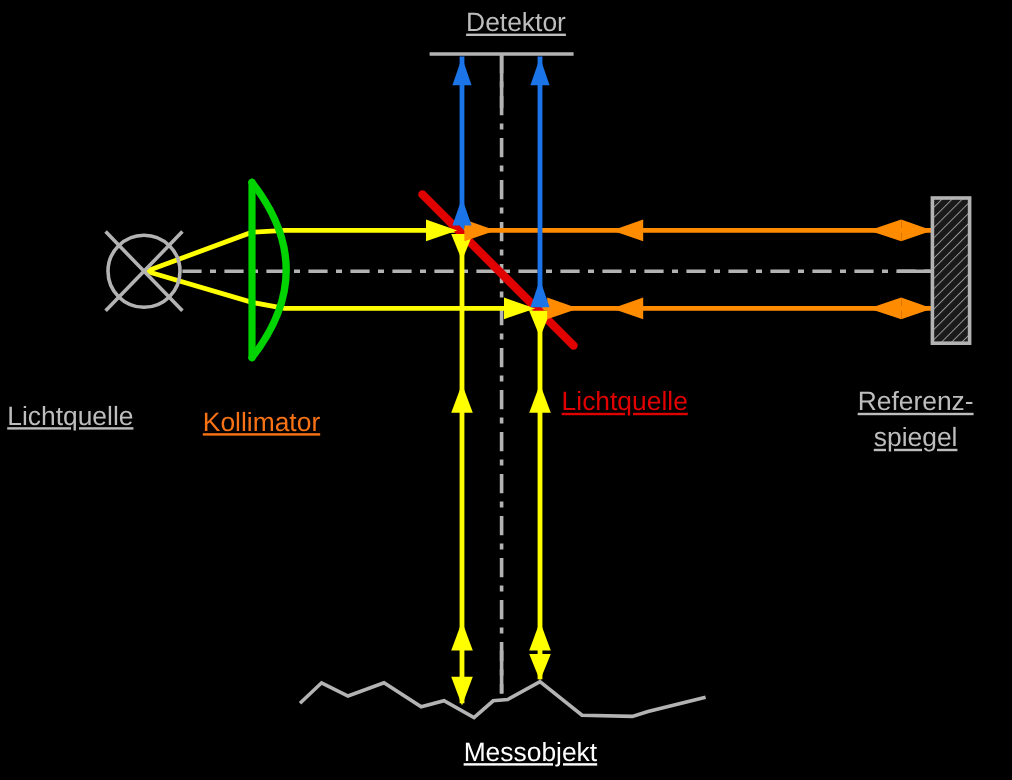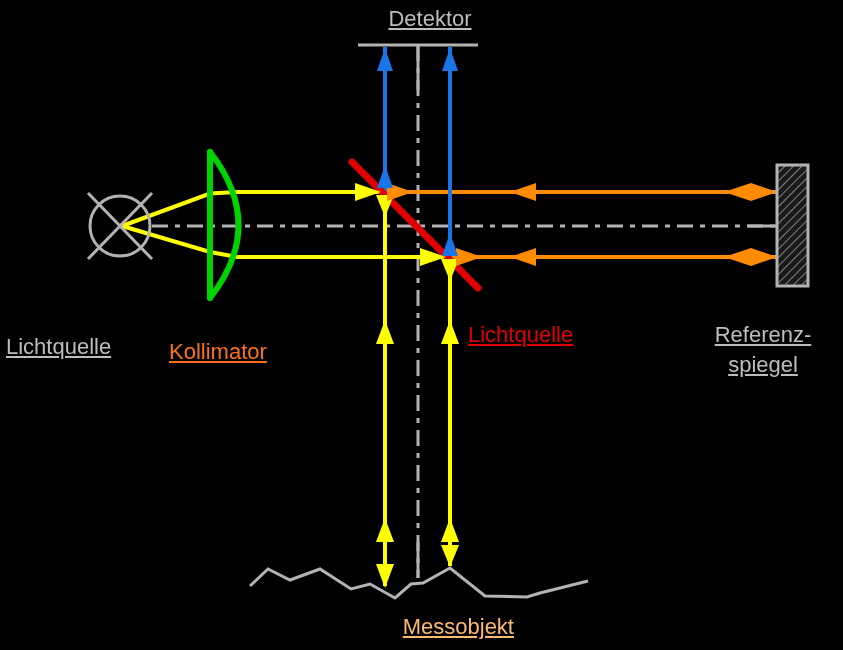--- a/index.html
+++ b/index.html
@@ -120,14 +120,14 @@
 
   <div class="lbl" style="left: 169px; top: 320px; color: #f97316; margin-top: 17px;">Kollimator</div>
 
   <div class="lbl" style="left: 468px; top: 320px; color: rgb(225, 0, 0);">Lichtquelle</div>
 
   <div class="lbl centered" style="left: 693px; top: 320px; width: 140px; color: rgb(189, 189, 189);">
     <span>Referenz-</span><br>
     <span>spiegel</span>
   </div>
 
-  <div class="lbl centered" style="left: 334px; top: 612px; width: 180px; color: #fdba74; text-align: right;">Messobjekt</div>
+  <div class="lbl centered" style="left: 352px; top: 612px; width: 180px; color: #ffffff;">Messobjekt</div>
 </div>
 
 </body></html>

